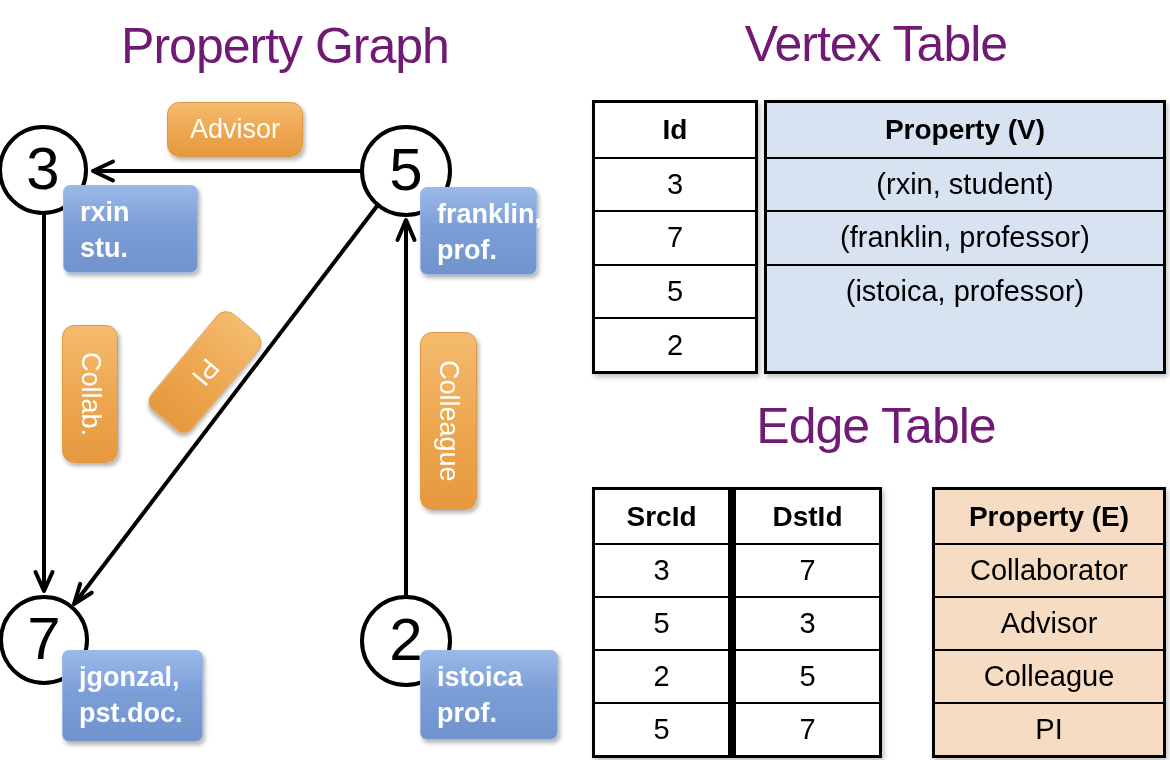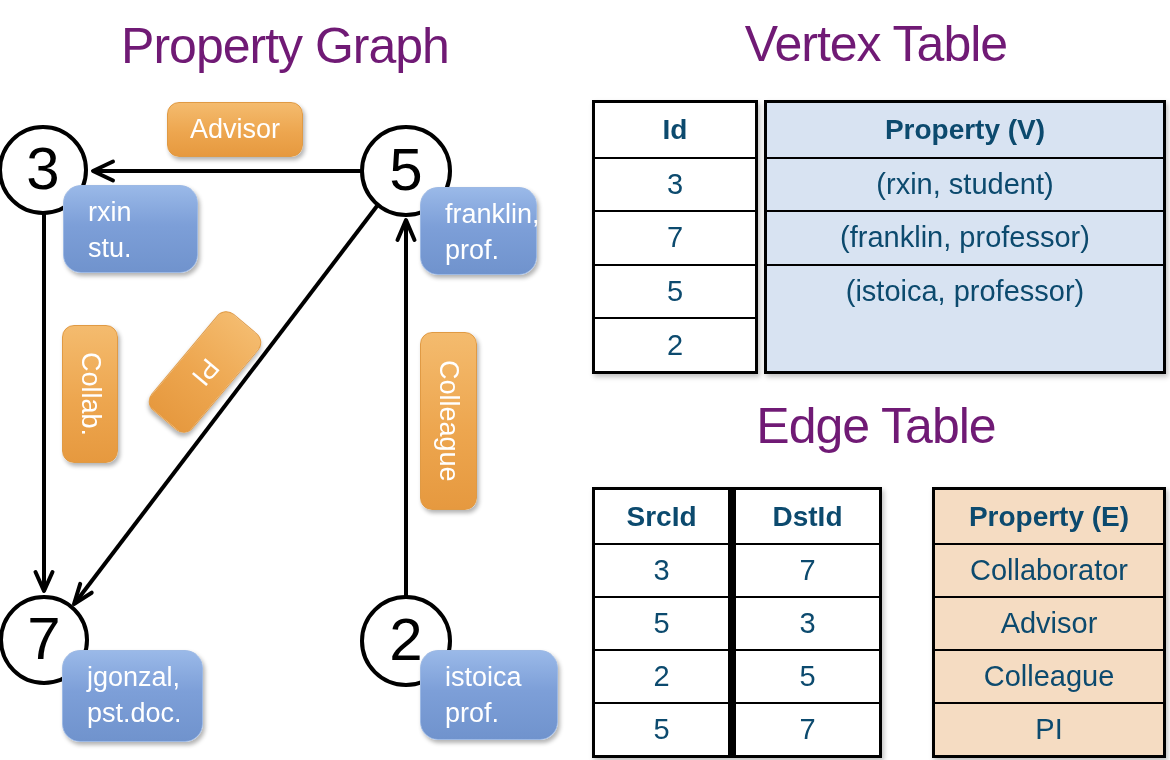--- a/index.html
+++ b/index.html
@@ -17,25 +17,25 @@
 
   
   #graph-svg { position:absolute; left:0; top:0; }
 
   .node-num {
     position:absolute; transform:translate(-50%,-52%);
     font-size:60px; font-weight:400; color:#000;
   }
 
   .v-box {
-    position:absolute; box-sizing:border-box; border-radius:18px;
+    position:absolute; box-sizing:border-box; border-radius:7px;
     background:linear-gradient(180deg,#9ab9e8 0%,#7d9fd8 45%,#7093cd 100%);
     border:1px solid #9db9e4;
     box-shadow:2px 3px 4px rgba(0,0,0,.30);
-    color:#fff; font-size:27px; line-height:1.34; padding:8px 6px 0 24px;
+    color:#fff; font-size:27px; line-height:1.34; padding:8px 6px 0 16px;font-weight:bold;
   }
 
   .e-label {
     position:absolute; box-sizing:border-box; border-radius:12px;
     background:linear-gradient(180deg,#f4bb6e 0%,#eda64f 55%,#e6993f 100%);
     border:1px solid #e09a44;
     box-shadow:2px 3px 4px rgba(0,0,0,.30);
     color:#fff; font-size:27px;
     display:flex; align-items:center; justify-content:center;
   }
@@ -64,21 +64,21 @@
   .sub.fill-blue   { background:#d8e3f2; }
   .sub.fill-orange { background:#f5dcc2;margin-left:44px; }
 
   #vertex-id   { width:166px; }
   #vertex-prop { flex:1; }
   #edge-src-dst { width:290px; grid-template-columns:133px 1fr; }
   #edge-prop    { flex:1; }
 
   .cell {
     display:flex; align-items:center; justify-content:center;
-    font-size:29px; color:#0c4a6e; white-space:nowrap;
+    font-size:29px; color:#000000; white-space:nowrap;
   }
   .cell.hdr { font-weight:bold; font-size:28px; }
   .cell.bt  { border-top:2px solid #000; }
   .cell.bl  { border-left:8px solid #000000; }
 </style>
 </head>
 <body>
 
 <div class="title" id="title-graph">Property Graph</div>
 <div class="title" id="title-vertex">Vertex Table</div>

